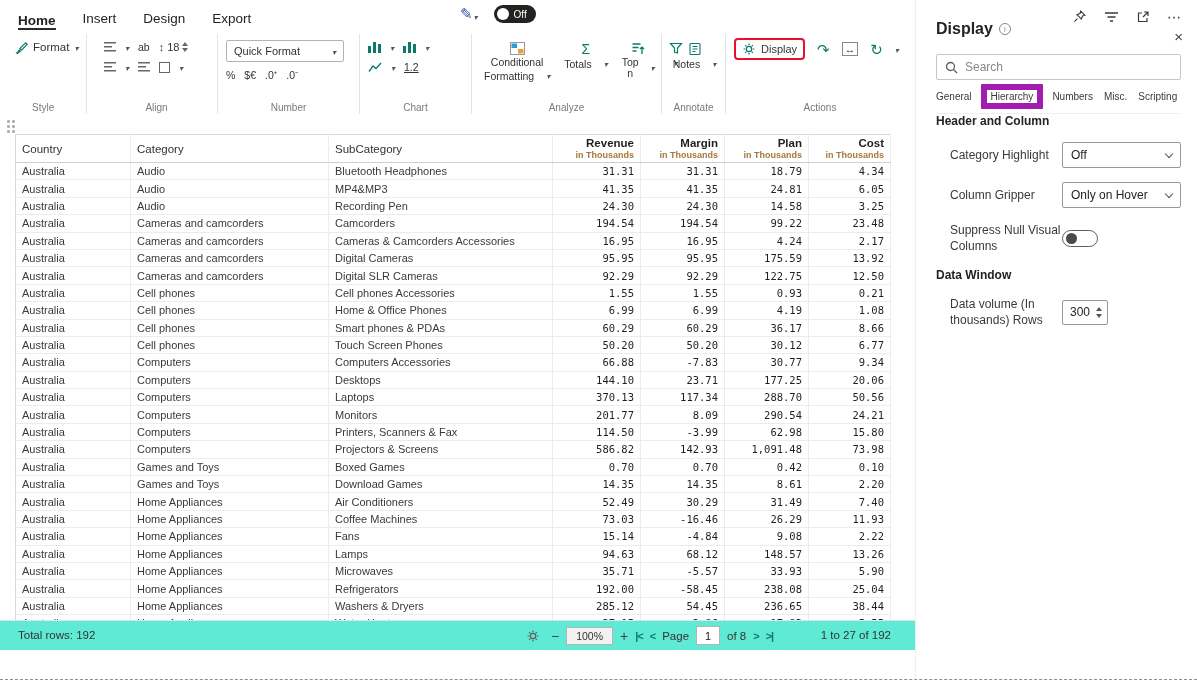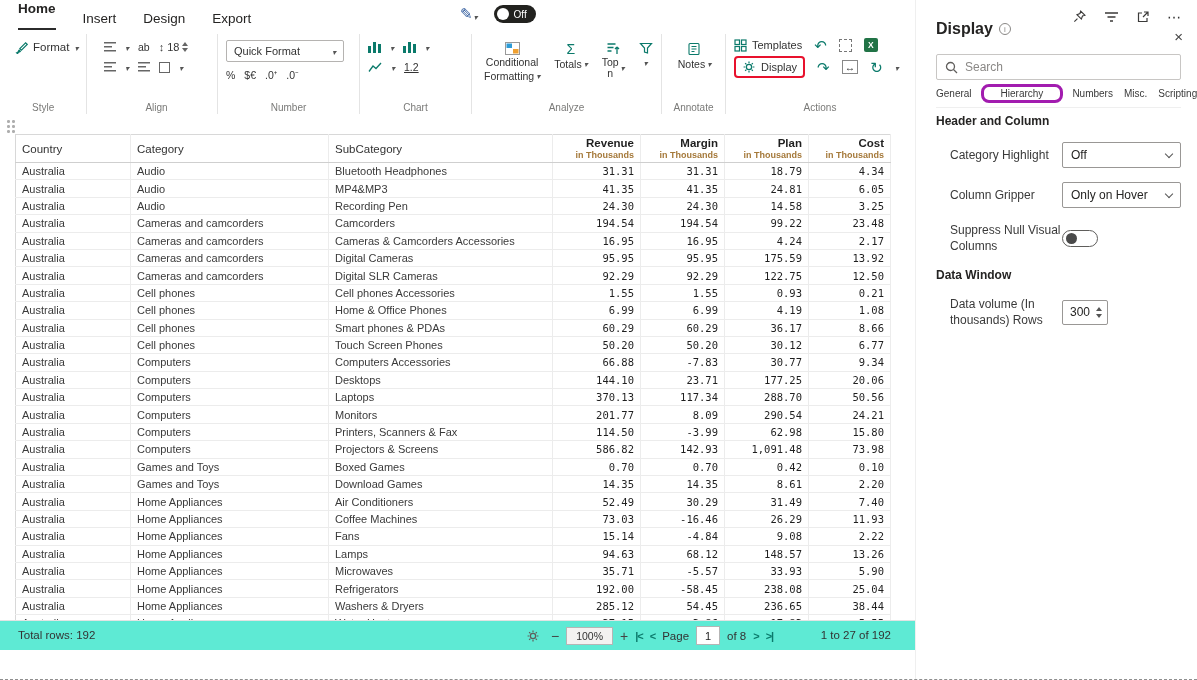--- a/index.html
+++ b/index.html
@@ -4,21 +4,21 @@
 <style>
 *{margin:0;padding:0;box-sizing:border-box}
 html,body{width:1197px;height:680px}
 body{font-family:"Liberation Sans",sans-serif;background:#fff;color:#252423;font-size:12px;overflow:hidden}
 .app{position:relative;width:1197px;height:680px;background:#fff;border-bottom:1px dashed #8f8f8f}
 
 
 .ribbon{position:absolute;top:0;left:0;width:915px;height:114px;background:#fff}
 .tabs-row{position:relative;display:flex;align-items:flex-end;gap:27px;height:30px;padding-left:18px}
 .rtab{font-size:13.5px;color:#252423;padding-bottom:4px;cursor:pointer}
-.rtab.active{font-weight:700;border-bottom:2.5px solid #2b2b2b;padding-bottom:12px}
+.rtab.active{font-weight:700;border-bottom:2.5px solid #2b2b2b;padding-bottom:0}
 .float-tools{position:absolute;left:460px;top:5px;display:flex;align-items:center;gap:16px}
 .pen-wrap{display:flex;align-items:flex-end;gap:1px;font-size:15px;color:#2b579a;cursor:pointer}
 .pill{display:flex;align-items:center;gap:5px;background:#22221f;border-radius:10px;height:18px;padding:0 9px 0 3px;color:#fff;font-size:10px;cursor:pointer}
 .pill .dot{width:12px;height:12px;border-radius:50%;background:#fff}
 .ribbon-body{position:relative;height:84px;margin-top:4px}
 .rgroup{position:absolute;top:0;height:80px;border-right:1px solid #e4e4e4}
 .g-label{position:absolute;bottom:1px;left:0;right:0;text-align:center;font-size:10px;color:#7a7a78}
 .grow{display:flex;align-items:center;gap:9px;padding:6px 8px 0 8px}
 .btn-h{display:inline-flex;align-items:center;gap:5px;font-size:11.5px;color:#333;cursor:pointer;white-space:nowrap}
 .car{display:inline-block}
@@ -42,21 +42,21 @@
  linear-gradient(#0b7a6b,#0b7a6b) 5px bottom/3px 11px no-repeat,
  linear-gradient(#0b7a6b,#0b7a6b) 10px bottom/3px 9px no-repeat}
 .small-txt{font-size:10.5px;color:#333}
 .qf-drop{display:flex;align-items:center;justify-content:space-between;border:1px solid #b5b3b1;border-radius:2px;height:22px;padding:0 7px;font-size:11px;color:#333;width:118px;cursor:pointer}
 .stepper{display:flex;align-items:center;gap:3px;font-size:11px;color:#333}
 .mini-spin{display:flex;flex-direction:column;gap:2px}
 .mini-spin i{width:0;height:0;border-left:3px solid transparent;border-right:3px solid transparent;cursor:pointer}
 .mini-spin .up{border-bottom:4px solid #666}
 .mini-spin .down{border-top:4px solid #666}
 .stack{display:flex;flex-direction:column;align-items:center;gap:2px;font-size:10.5px;color:#333;cursor:pointer;line-height:11px;text-align:center}
-.stack .lbl{display:flex;align-items:center;gap:2px}
+.stack .lbl{display:flex;align-items:center;gap:12px}
 .analyze-row{display:flex;align-items:flex-start;gap:14px;padding:8px 10px 0 12px}
 .act-row{display:flex;align-items:center;gap:12px;padding:4px 6px 0 8px}
 .act-btn{display:flex;align-items:center;gap:5px;font-size:11px;color:#333;cursor:pointer;white-space:nowrap}
 .red-box{border:2px solid #e8112d;border-radius:4px;padding:2px 6px}
 .marquee{display:inline-block;width:13px;height:13px;border:1.2px dashed #777;cursor:pointer}
 .excel{display:inline-flex;align-items:center;justify-content:center;width:14px;height:14px;background:#217346;color:#fff;border-radius:2px;font-size:8.5px;font-weight:700;cursor:pointer}
 .undo-sym{font-size:15px;color:#0b7a6b;cursor:pointer;line-height:13px}
 
 
 .grip{position:absolute;top:120px;left:7px;cursor:grab}
@@ -92,21 +92,21 @@
 .more-dots{font-size:14px;color:#333;line-height:10px}
 .panel-close{position:absolute;right:14px;top:28px;font-size:15px;color:#444;background:none;border:none;cursor:pointer;font-family:inherit}
 .panel-title-row{position:absolute;left:20px;top:20px;display:flex;align-items:center;gap:6px}
 .panel-title{font-size:16px;font-weight:600;color:#252423}
 .info-circle{width:12px;height:12px;border:1px solid #8a8886;border-radius:50%;font-size:8px;display:flex;align-items:center;justify-content:center;color:#8a8886}
 .search{position:absolute;left:20px;right:16px;top:54px;display:flex;align-items:center;gap:7px;border:1px solid #c8c6c4;border-radius:2px;height:26px;padding:0 8px;background:#fff}
 .search input{flex:1;border:none;outline:none;font-size:12px;font-family:inherit;color:#333}
 .search input::placeholder{color:#8a8886}
 .ptabs{position:absolute;left:20px;right:16px;top:87px;display:flex;align-items:center;gap:11px;font-size:10px;color:#3a3a3a;padding-bottom:7px;border-bottom:1px solid #efefef}
 .ptab{cursor:pointer;white-space:nowrap}
-.ptab.hl{border:3px solid #a21caf;border-radius:8px;padding:1px 17px;margin:-3px -2px}
+.ptab.hl{border:6px solid #a21caf;border-radius:1px;padding:1px 4px;margin:-3px -2px}
 .panel-content{position:absolute;left:20px;right:16px;top:112px}
 .sec{font-size:12px;font-weight:700;color:#252423;margin:2px 0 14px}
 .prow{display:flex;align-items:center;margin-bottom:14px;padding-left:14px}
 .plabel{width:112px;flex:none;font-size:12px;color:#3a3a3a;line-height:16px}
 .pcontrol{flex:1;display:flex;align-items:center}
 .dropdown{flex:1;display:flex;align-items:center;justify-content:space-between;border:1px solid #999795;border-radius:2px;height:26px;padding:0 8px;font-size:12px;color:#252423;cursor:pointer;background:#fff}
 .chev{width:6px;height:6px;border-right:1.4px solid #555;border-bottom:1.4px solid #555;transform:rotate(45deg);margin-top:-3px}
 .toggle{width:36px;height:17px;border:1px solid #5f5e5c;border-radius:10px;position:relative;cursor:pointer;background:#fff}
 .knob{position:absolute;left:3px;top:2px;width:11px;height:11px;border-radius:50%;background:#4a4a4a}
 .spinner{display:flex;align-items:center;border:1px solid #999795;border-radius:2px;height:25px;padding:0 5px 0 7px;background:#fff}
@@ -263,34 +263,20 @@
             <span class="lbl">
                 <span>Notes</span>
                 <i class="car"></i>
               </span>
           </span>
         </div>
         <div class="g-label">Annotate</div>
       </div>
 
       <div class="rgroup g-actions">
-        <div class="act-row">
-          <span class="act-btn">
-            <svg width="13" height="13" viewBox="0 0 13 13" fill="none" stroke="#0b7a6b" stroke-width="1.2">
-                <rect x="1" y="1" width="4.5" height="4.5"></rect>
-                <rect x="7.5" y="1" width="4.5" height="4.5"></rect>
-                <rect x="1" y="7.5" width="4.5" height="4.5"></rect>
-                <rect x="7.5" y="7.5" width="4.5" height="4.5"></rect>
-              </svg>
-            <span>Templates</span>
-          </span>
-          <span class="undo-sym">↶</span>
-          <span class="marquee"></span>
-          <span class="excel">X</span>
-        </div>
         <div class="act-row">
           <span class="act-btn red-box">
             <svg width="14" height="14" viewBox="0 0 16 16" fill="none" stroke="#0b7a6b" stroke-width="1.4">
                 <circle cx="8" cy="8" r="3"></circle>
                 <path d="M8 1.8v2M8 12.2v2M1.8 8h2M12.2 8h2M3.6 3.6l1.4 1.4M11 11l1.4 1.4M12.4 3.6L11 5M5 11l-1.4 1.4"></path>
               </svg>
             <span>Display</span>
           </span>
           <span class="undo-sym">↷</span>
           <span class="small-txt sym" style="border:1px solid #888;padding:0 2px">↔</span>

